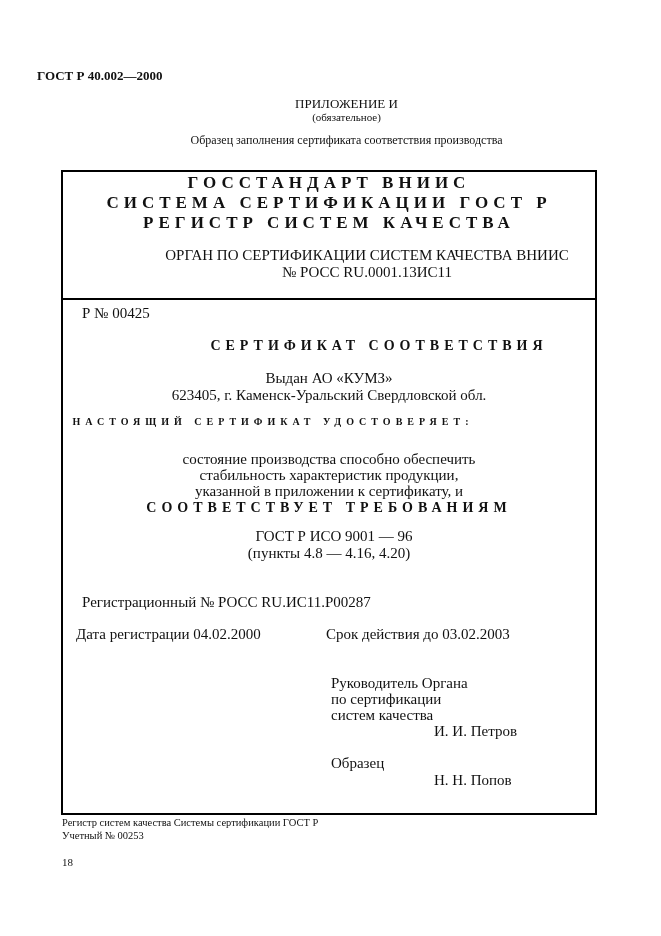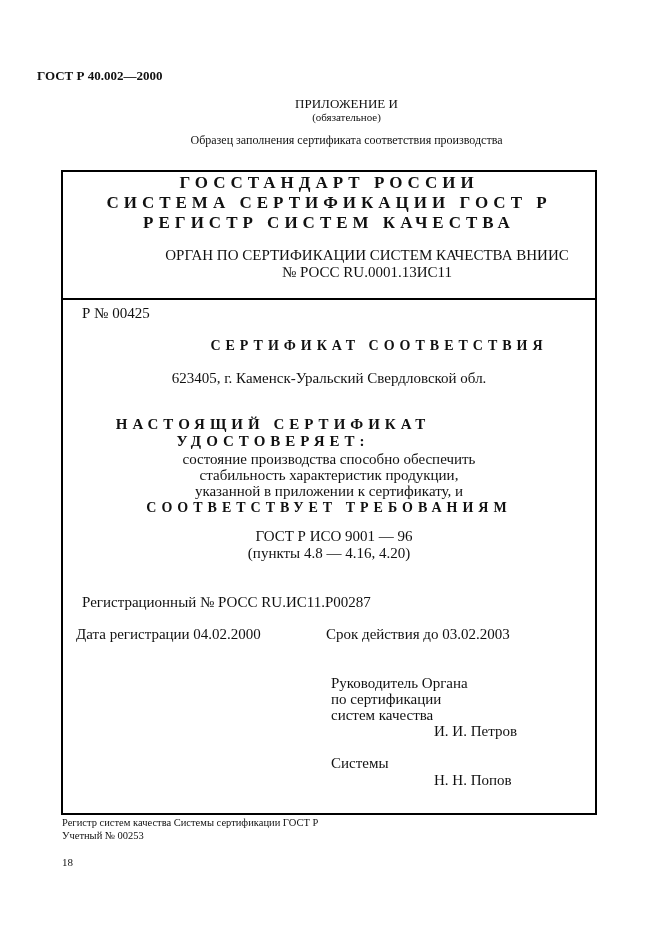--- a/index.html
+++ b/index.html
@@ -23,39 +23,40 @@
 
 <div class="abs hdr">ГОСТ Р 40.002—2000</div>
 <div class="abs center appx">ПРИЛОЖЕНИЕ И</div>
 <div class="abs center appx2">(обязательное)</div>
 <div class="abs center title">Образец заполнения сертификата соответствия производства</div>
 
 <div class="abs box"></div>
 <div class="abs divider"></div>
 
 <div class="abs" style="left:61px; top:173px; width:536px;">
-  <div class="bigsp" style="font-size:17px; line-height:20px;">ГОССТАНДАРТ РОССИИ</div>
+  <div class="bigsp" style="font-size:17px; line-height:20px;">ГОССТАНДАРТ ВНИИС</div>
   <div class="bigsp" style="font-size:17px; line-height:20px;">СИСТЕМА СЕРТИФИКАЦИИ ГОСТ Р</div>
   <div class="bigsp" style="font-size:17px; line-height:20px;">РЕГИСТР СИСТЕМ КАЧЕСТВА</div>
 </div>
 
 <div class="abs" style="left:45px; top:247px; width:644px;">
   <div class="cline" style="line-height:17px;">ОРГАН ПО СЕРТИФИКАЦИИ СИСТЕМ КАЧЕСТВА ВНИИС</div>
   <div class="cline" style="line-height:17px;">№ РОСС RU.0001.13ИС11</div>
 </div>
 
 <div class="abs ln" style="left:82px; top:305px;">Р № 00425</div>
 
 <div class="abs center bigsp" style="top:338px; font-size:14px; left:61px; width:604px;">СЕРТИФИКАТ СООТВЕТСТВИЯ</div>
 
 <div class="abs" style="left:61px; top:370px; width:536px;">
+  <div class="cline" style="line-height:17px;">Выдан АО «КУМЗ»</div>
   <div class="cline" style="line-height:17px;">623405, г. Каменск-Уральский Свердловской обл.</div>
 </div>
 
-<div class="abs bigsp" style="top:416px; font-size:15px; left:61px; width:424px;">НАСТОЯЩИЙ СЕРТИФИКАТ УДОСТОВЕРЯЕТ:</div>
+<div class="abs bigsp" style="top:416px; font-size:10px; left:61px; width:424px;">НАСТОЯЩИЙ СЕРТИФИКАТ УДОСТОВЕРЯЕТ:</div>
 
 <div class="abs" style="left:61px; top:451px; width:536px;">
   <div class="cline" style="line-height:16px;">состояние производства способно обеспечить</div>
   <div class="cline" style="line-height:16px;">стабильность характеристик продукции,</div>
   <div class="cline" style="line-height:16px;">указанной в приложении к сертификату, и</div>
   <div class="bigsp" style="font-size:14px; line-height:17px;">СООТВЕТСТВУЕТ ТРЕБОВАНИЯМ</div>
 </div>
 
 <div class="abs" style="left:61px; top:528px; width:536px;">
   <div class="cline" style="line-height:17px; padding-left:10px;">ГОСТ Р ИСО 9001 — 96</div>
@@ -66,19 +67,19 @@
 <div class="abs ln" style="left:76px; top:626px;">Дата регистрации 04.02.2000</div>
 <div class="abs ln" style="left:326px; top:626px;">Срок действия до 03.02.2003</div>
 
 <div class="abs" style="left:331px; top:675px;">
   <div class="ln" style="line-height:16px;">Руководитель Органа</div>
   <div class="ln" style="line-height:16px;">по сертификации</div>
   <div class="ln" style="line-height:16px;">систем качества</div>
 </div>
 <div class="abs ln" style="left:434px; top:723px;">И. И. Петров</div>
 
-<div class="abs ln" style="left:331px; top:755px;">Системы</div>
+<div class="abs ln" style="left:331px; top:755px;">Образец</div>
 <div class="abs ln" style="left:434px; top:772px;">Н. Н. Попов</div>
 
 <div class="abs foot" style="top:817px;">Регистр систем качества Системы сертификации ГОСТ Р</div>
 <div class="abs foot" style="top:830px;">Учетный № 00253</div>
 
 <div class="abs" style="left:62px; top:856px; font-size:11px;">18</div>
 
 </body></html>

